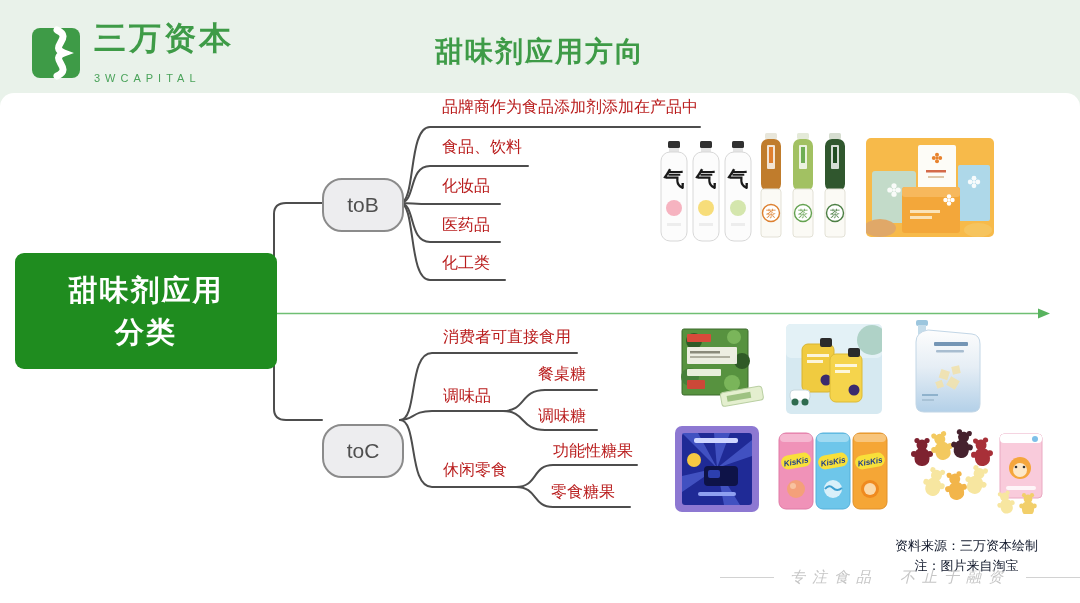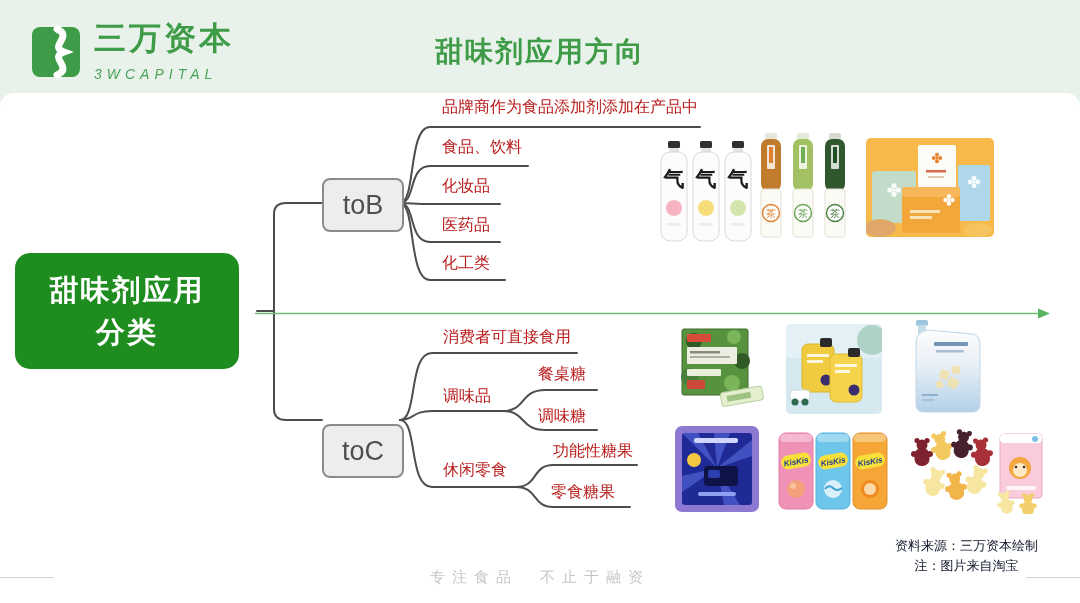--- a/index.html
+++ b/index.html
@@ -8,52 +8,52 @@
     background:#e9f2ea;
     font-family:"Liberation Sans","DejaVu Sans",sans-serif;
   }
   .content-panel{
     position:absolute;left:0;top:93px;right:0;bottom:0;
     background:#ffffff;border-radius:14px 14px 0 0;
   }
   
   .logo{position:absolute;left:30px;top:22px;display:flex;align-items:center;gap:12px;}
   .logo-text .cn{font-size:32px;font-weight:bold;color:#3e9b47;letter-spacing:3px;line-height:1;}
-  .logo-text .en{font-size:14px;color:#4aa35a;letter-spacing:5px;margin-top:12px;font-style:italic;}
+  .logo-text .en{font-size:11px;color:#4aa35a;letter-spacing:5px;margin-top:18px;}
   .page-title{
     position:absolute;left:0;top:33px;width:100%;text-align:center;
     font-size:28px;font-weight:bold;color:#3e9b47;letter-spacing:2px;
   }
   
   .lines-layer{position:absolute;left:0;top:0;z-index:1;}
   .node,.lbl{position:absolute;z-index:2;}
   .root-node{
-    left:15px;top:253px;width:224px;height:116px;background:#1f8c1f;border-radius:15px;
+    left:15px;top:253px;width:262px;height:116px;background:#1f8c1f;border-radius:9px;
     display:flex;flex-direction:column;align-items:center;justify-content:center;
     color:#ffffff;font-size:29px;font-weight:bold;letter-spacing:2px;line-height:1.45;
   }
   .gray-node{
-    width:78px;height:50px;background:#ededef;border:2px solid #8b8b8b;border-radius:8px;
+    width:78px;height:50px;background:#ededef;border:2px solid #8b8b8b;border-radius:20px;
     display:flex;align-items:center;justify-content:center;
-    color:#4f4f4f;font-size:27px;
+    color:#4f4f4f;font-size:21px;
   }
   #node-tob{left:322px;top:178px;}
   #node-toc{left:322px;top:395px;margin-top:29px;}
   .lbl{font-size:16px;color:#b91c1c;white-space:nowrap;line-height:1;}
   
   .prod{position:absolute;z-index:1;}
   
   .source-note{
     position:absolute;right:42px;top:536px;text-align:center;
     font-size:13px;color:#0f172a;line-height:1.5;z-index:2;
   }
   .footer-tagline{
     position:absolute;left:0;bottom:16px;width:100%;z-index:2;
-    display:flex;align-items:center;justify-content:space-between;gap:16px;
-    color:#c6c6c6;font-size:15px;letter-spacing:7px;
+    display:flex;align-items:center;justify-content:flex-end;gap:16px;
+    color:#c6c6c6;font-size:15px;letter-spacing:7px;font-style:italic;
   }
   .footer-tagline .dash{width:54px;height:1px;background:#d2d2d2;}
 </style>
 </head>
 <body>
 
 <div class="content-panel"></div>
 
 <div class="logo">
   <svg width="52" height="54" viewBox="0 0 52 54">

